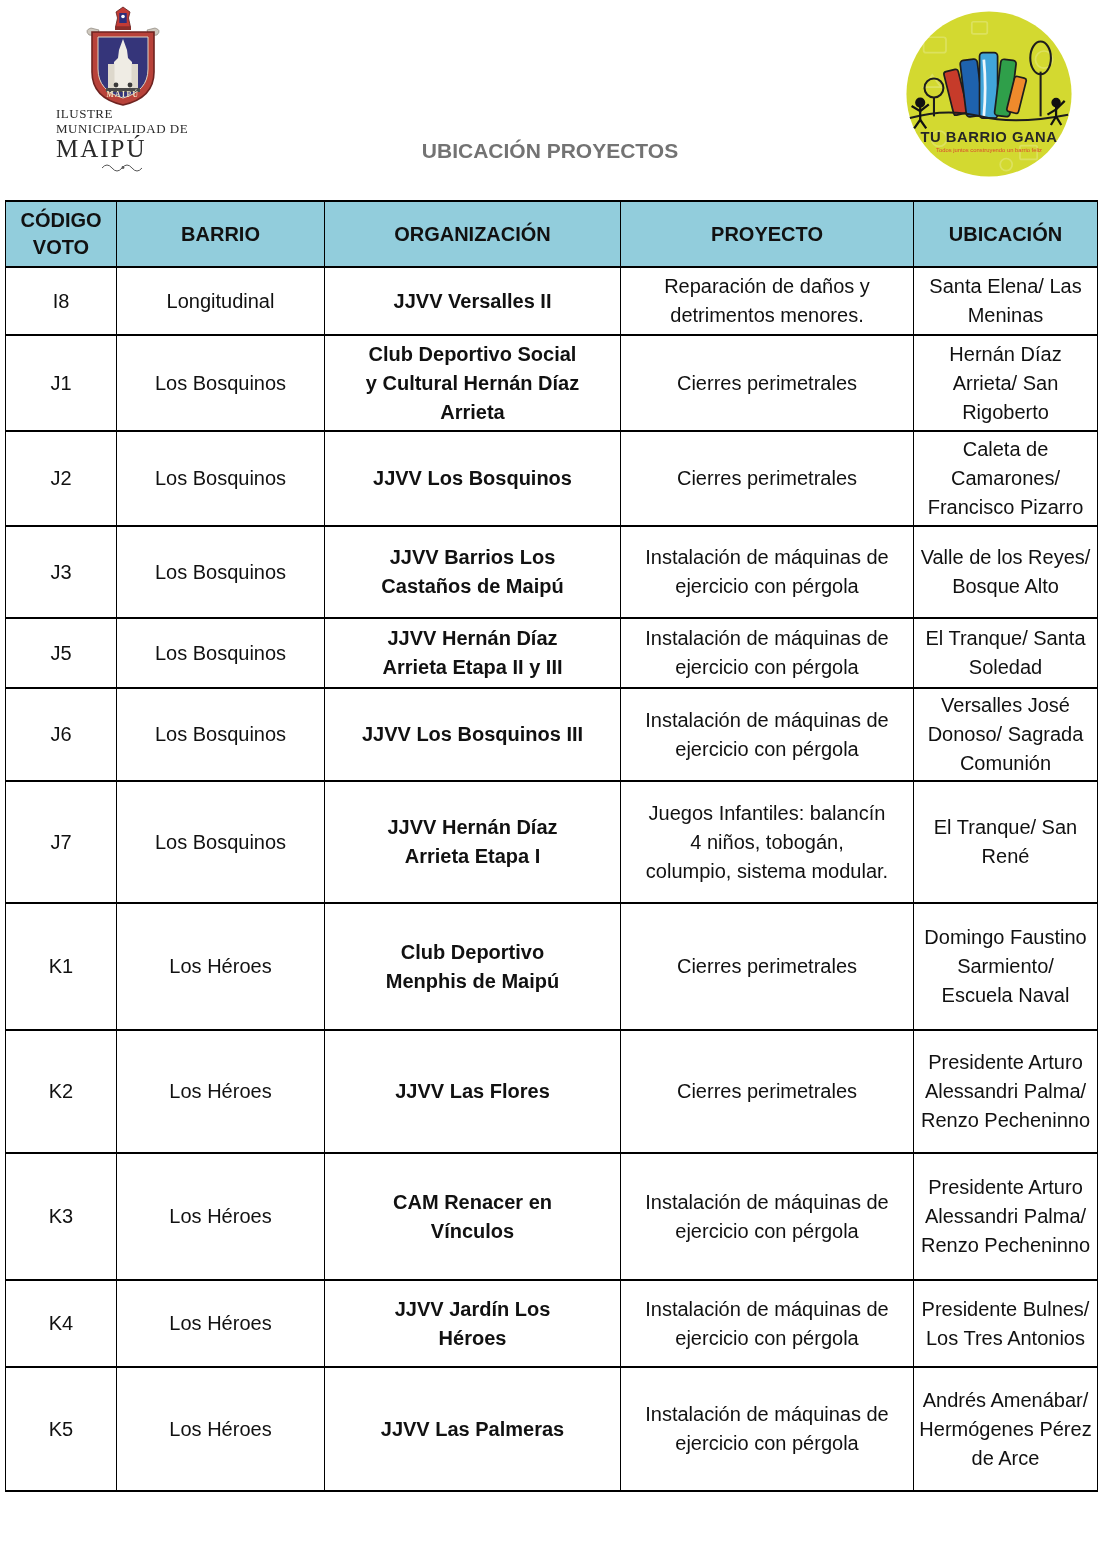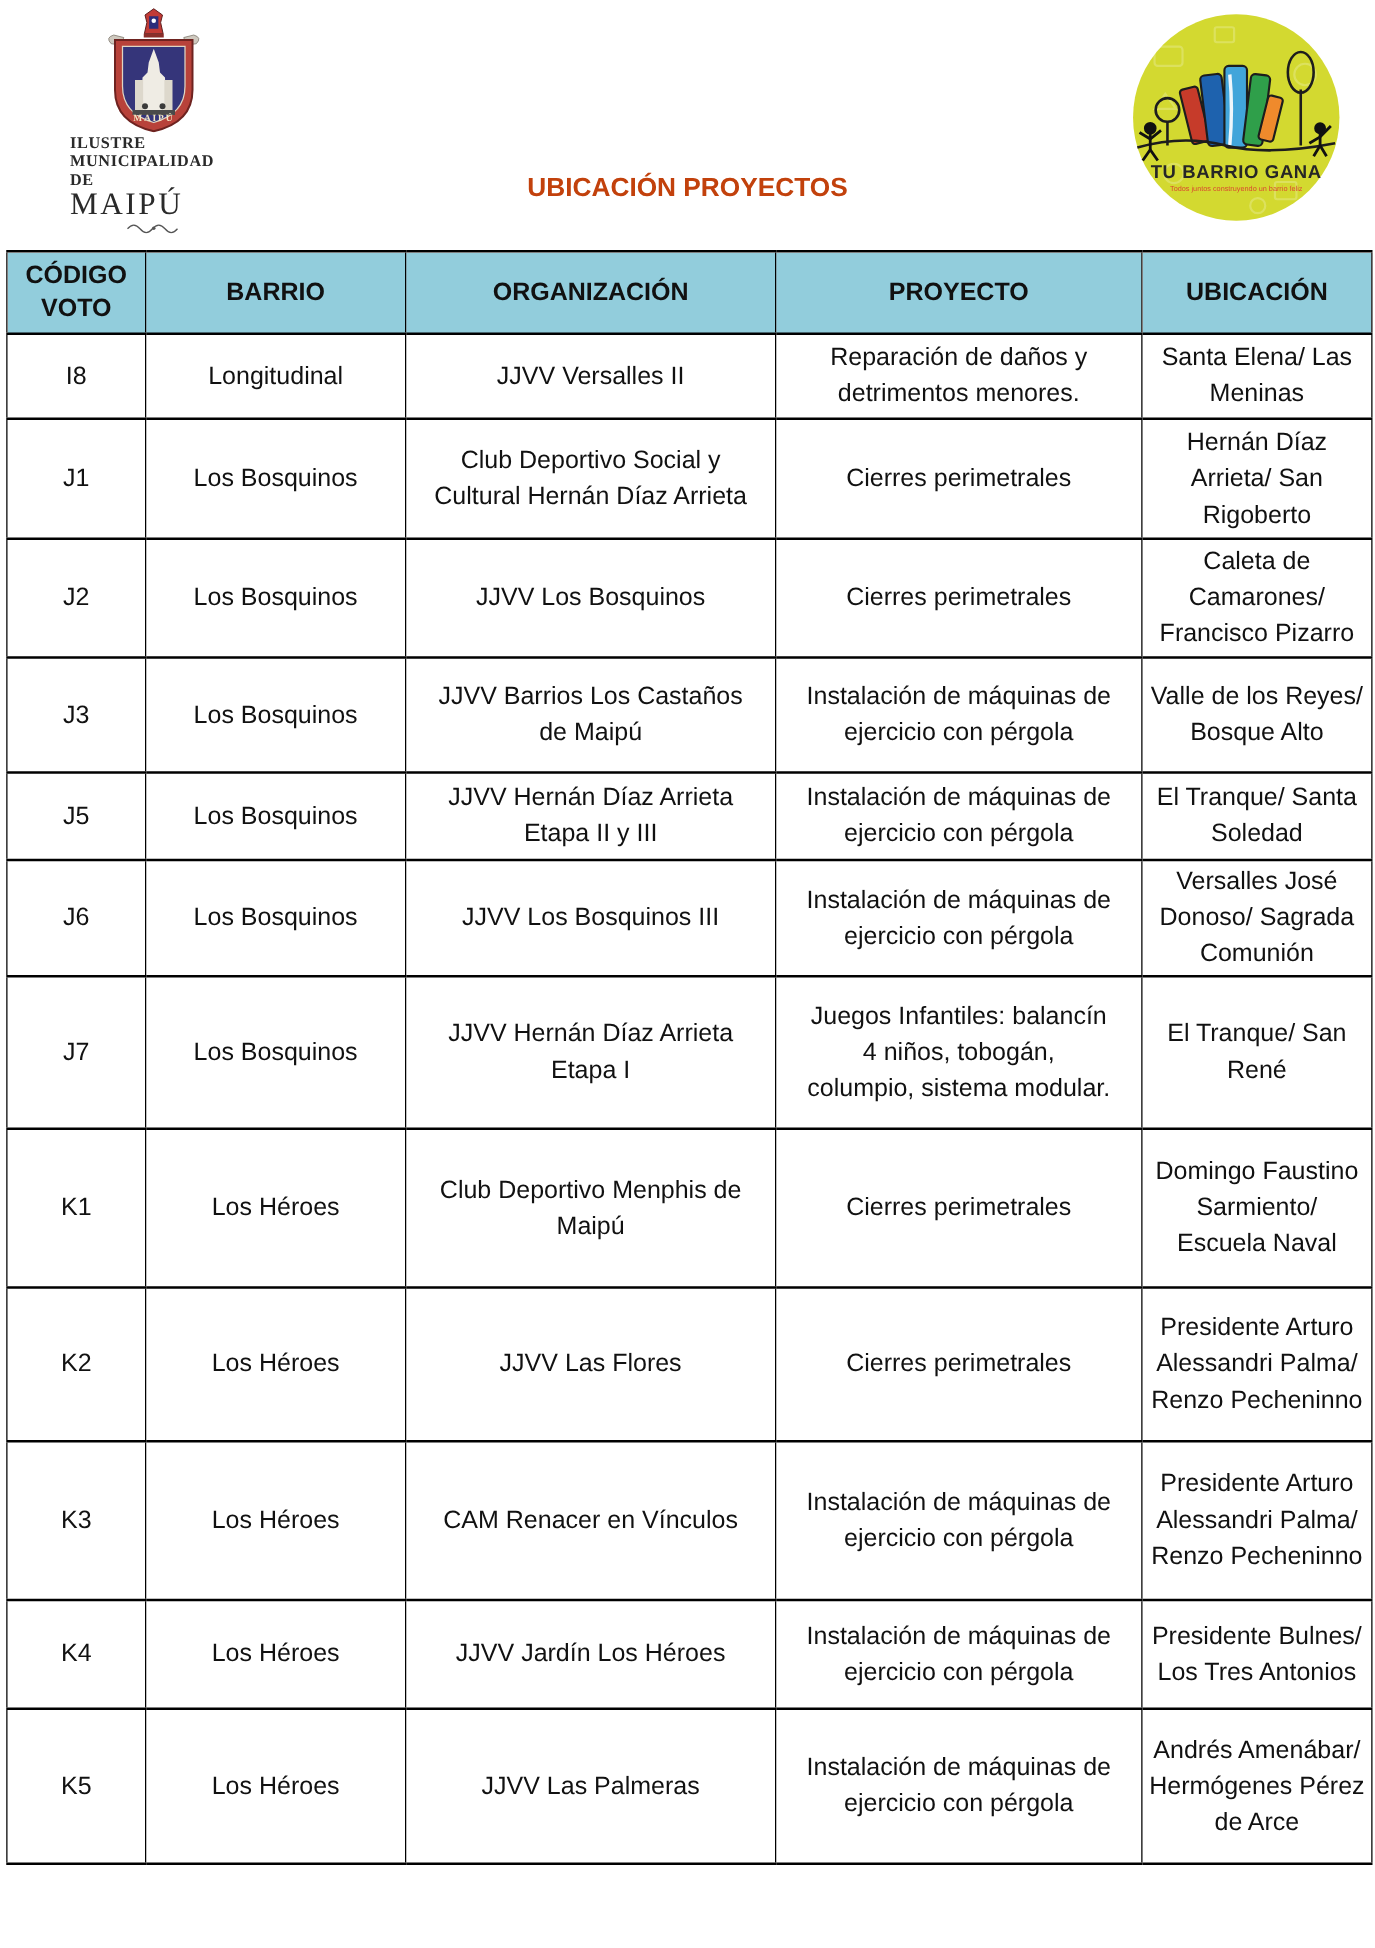--- a/index.html
+++ b/index.html
@@ -10,30 +10,30 @@
     font-family:"Liberation Sans", sans-serif;
     color:#111;
     position:relative;
   }
   
   .header-area { position:relative; height:200px; width:1100px; }
   .crest-block { position:absolute; left:56px; top:6px; width:134px; text-align:left; }
   .crest-svg { display:block; margin:0 auto; }
   .crest-l1, .crest-l2 {
     font-family:"Liberation Serif", serif;
-    font-size:13px; letter-spacing:0.5px; line-height:15px; color:#2a2a2a;font-weight:bold;
+    font-size:13px; letter-spacing:0.5px; line-height:15px; color:#2a2a2a;
   }
   .crest-l3 {
     font-family:"Liberation Serif", serif;
     font-size:25px; letter-spacing:2px; line-height:26px; color:#2a2a2a;
   }
   .crest-flourish { display:block; margin:1px auto 0 auto; }
   .doc-title {
     position:absolute; left:50%; top:139px; transform:translateX(-50%);
-    margin:0; font-size:21px; font-weight:bold; white-space:nowrap; color:#c2410c;
+    margin:0; font-size:21px; font-weight:bold; white-space:nowrap; color:#737373;
   }
   .tbg-block { position:absolute; left:903px; top:8px; width:172px; height:172px; }
   
   .projects-table {
     border-collapse:collapse;
     table-layout:fixed;
     width:1092px;
     margin-left:5px;
   }
   .projects-table th, .projects-table td {
@@ -53,21 +53,21 @@
     height:66px;
     padding:2px 6px;
   }
   .col-codigo   { width:111px; }
   .col-barrio   { width:208px; }
   .col-org      { width:296px; }
   .col-proyecto { width:293px; }
   .col-ubic     { width:184px; }
   td.c-codigo   { padding:2px 4px;margin-top:40px; }
   td.c-barrio   { padding:14px 8px; }
-  td.c-org      { padding:2px 22px; }
+  td.c-org      { padding:2px 36px;font-weight:bold; }
   td.c-proyecto { padding:2px 24px; }
   td.c-ubic     { padding:2px 5px; }
   tr.rh68  { height:68px; }
   tr.rh70  { height:70px; }
   tr.rh87  { height:87px; }
   tr.rh90  { height:90px; }
   tr.rh92  { height:92px; }
   tr.rh95  { height:95px; }
   tr.rh96  { height:96px; }
   tr.rh122 { height:122px; }

